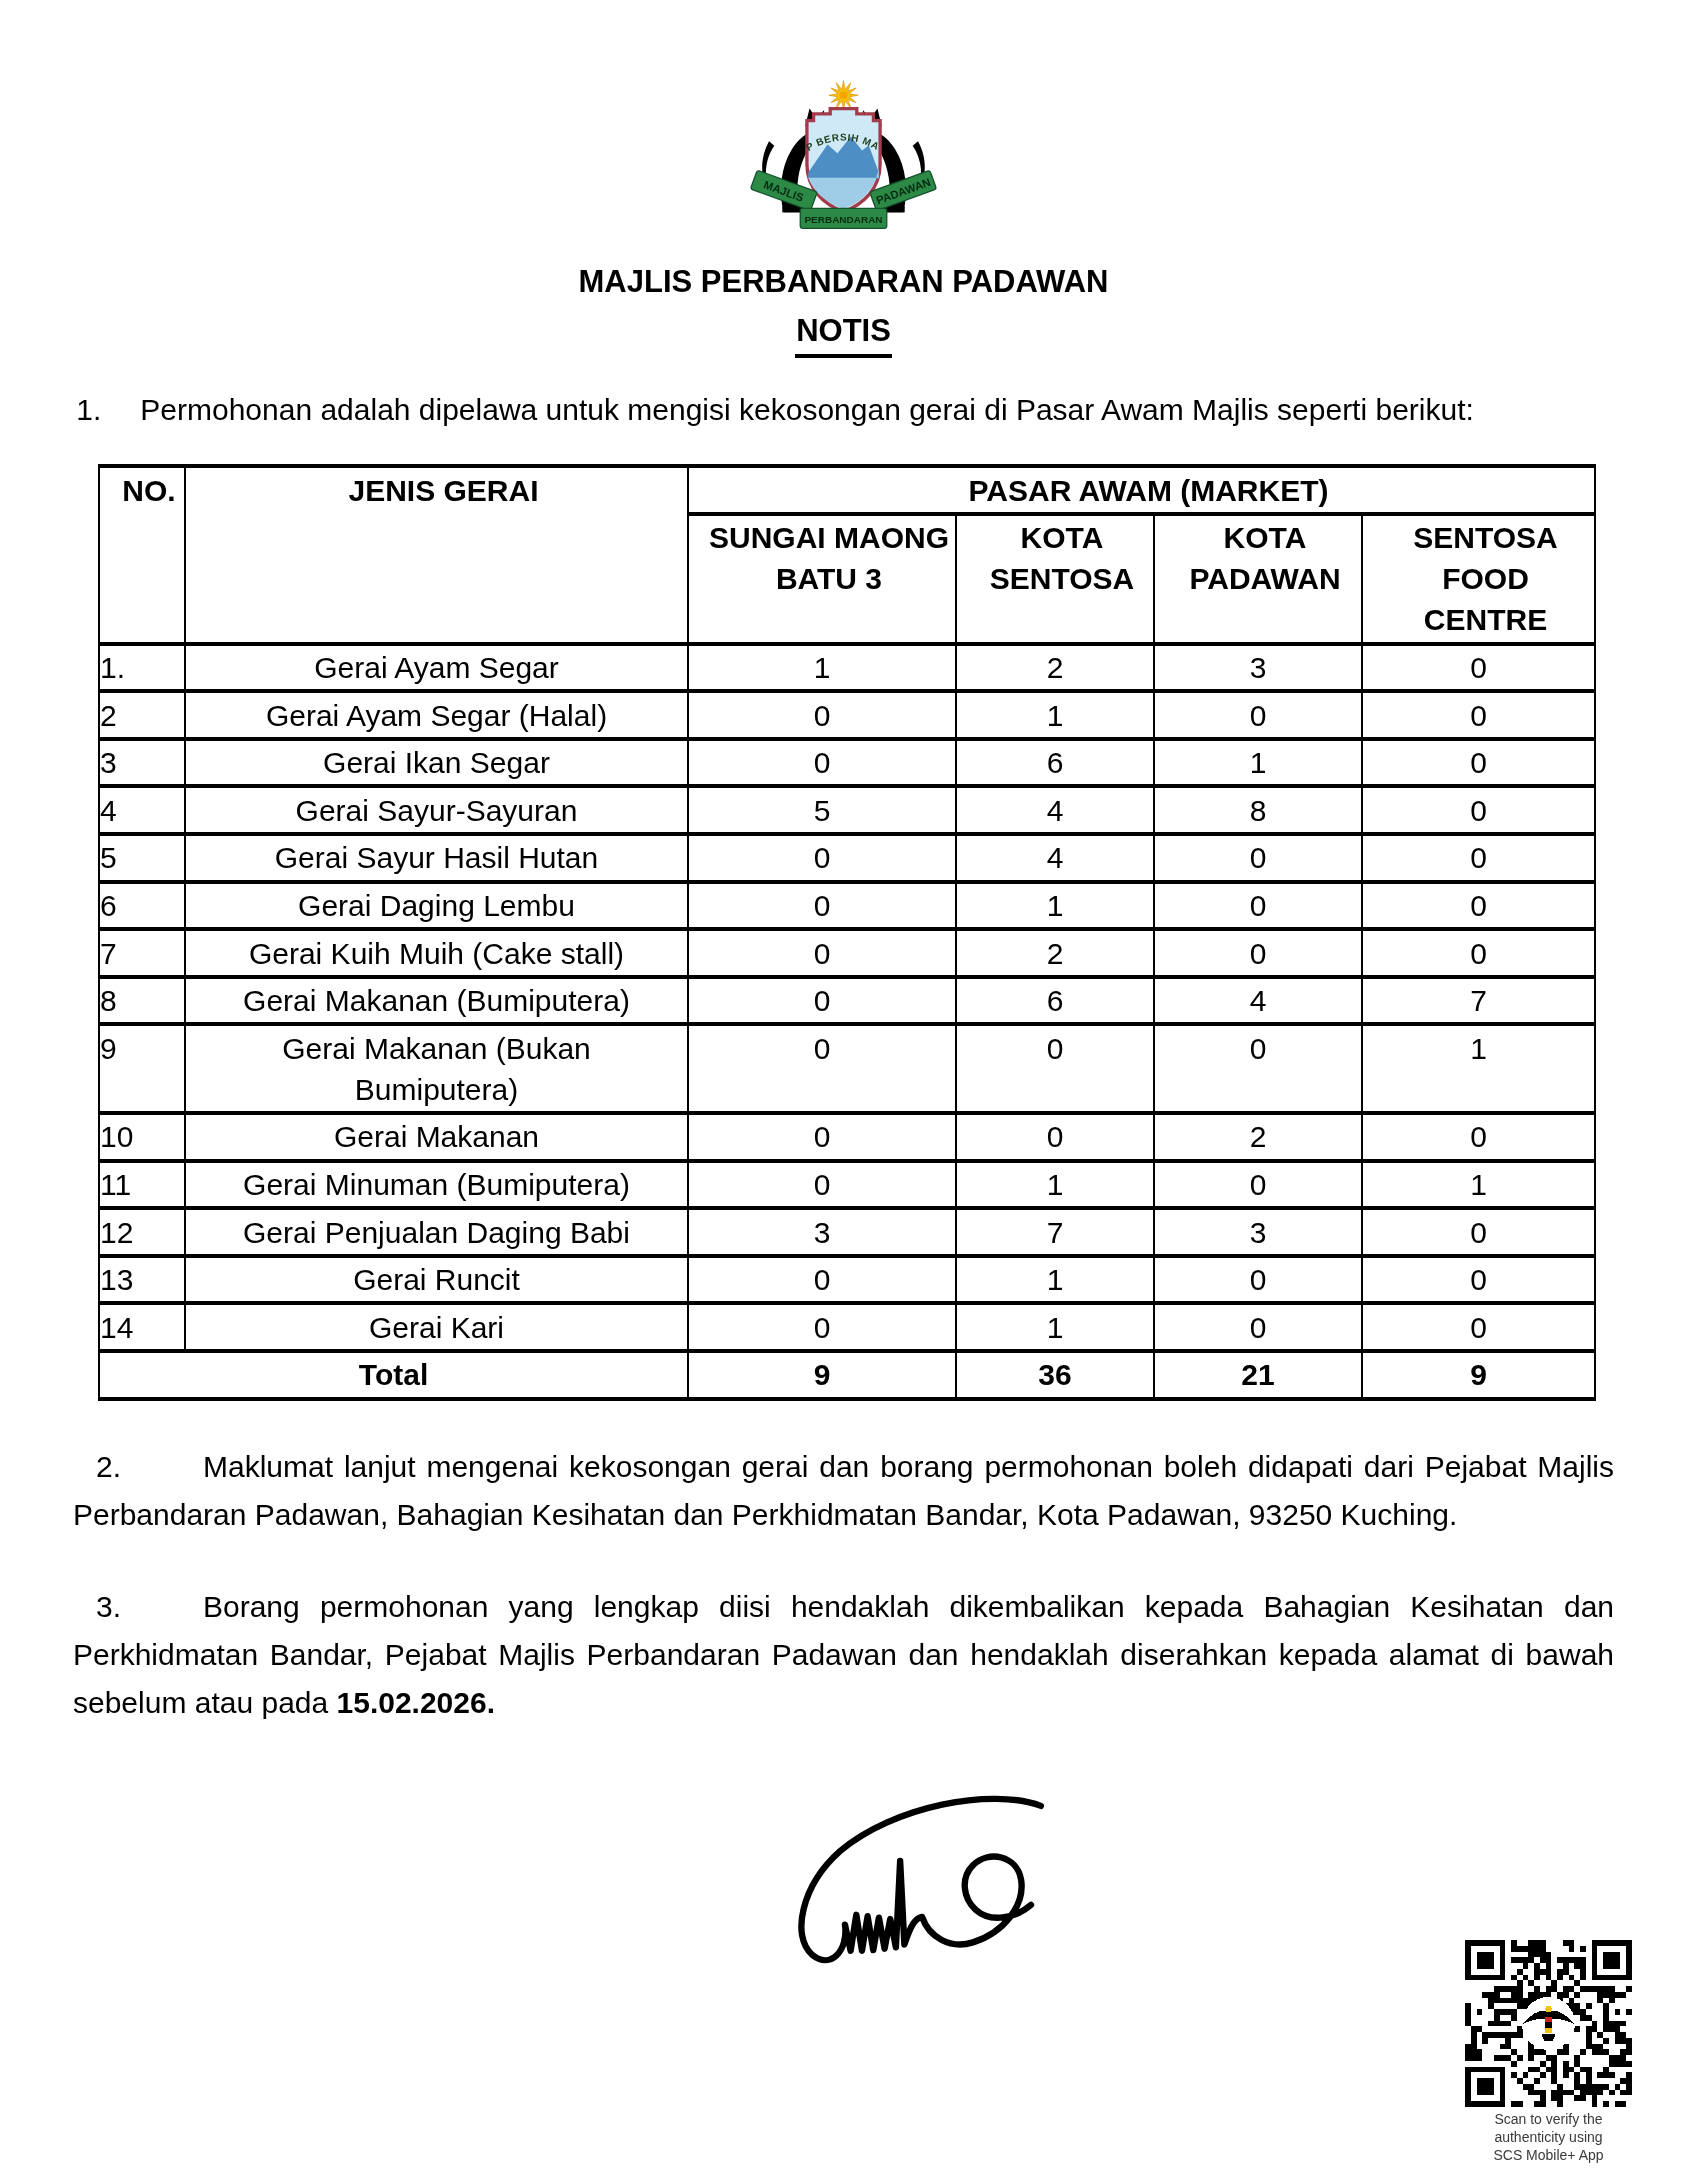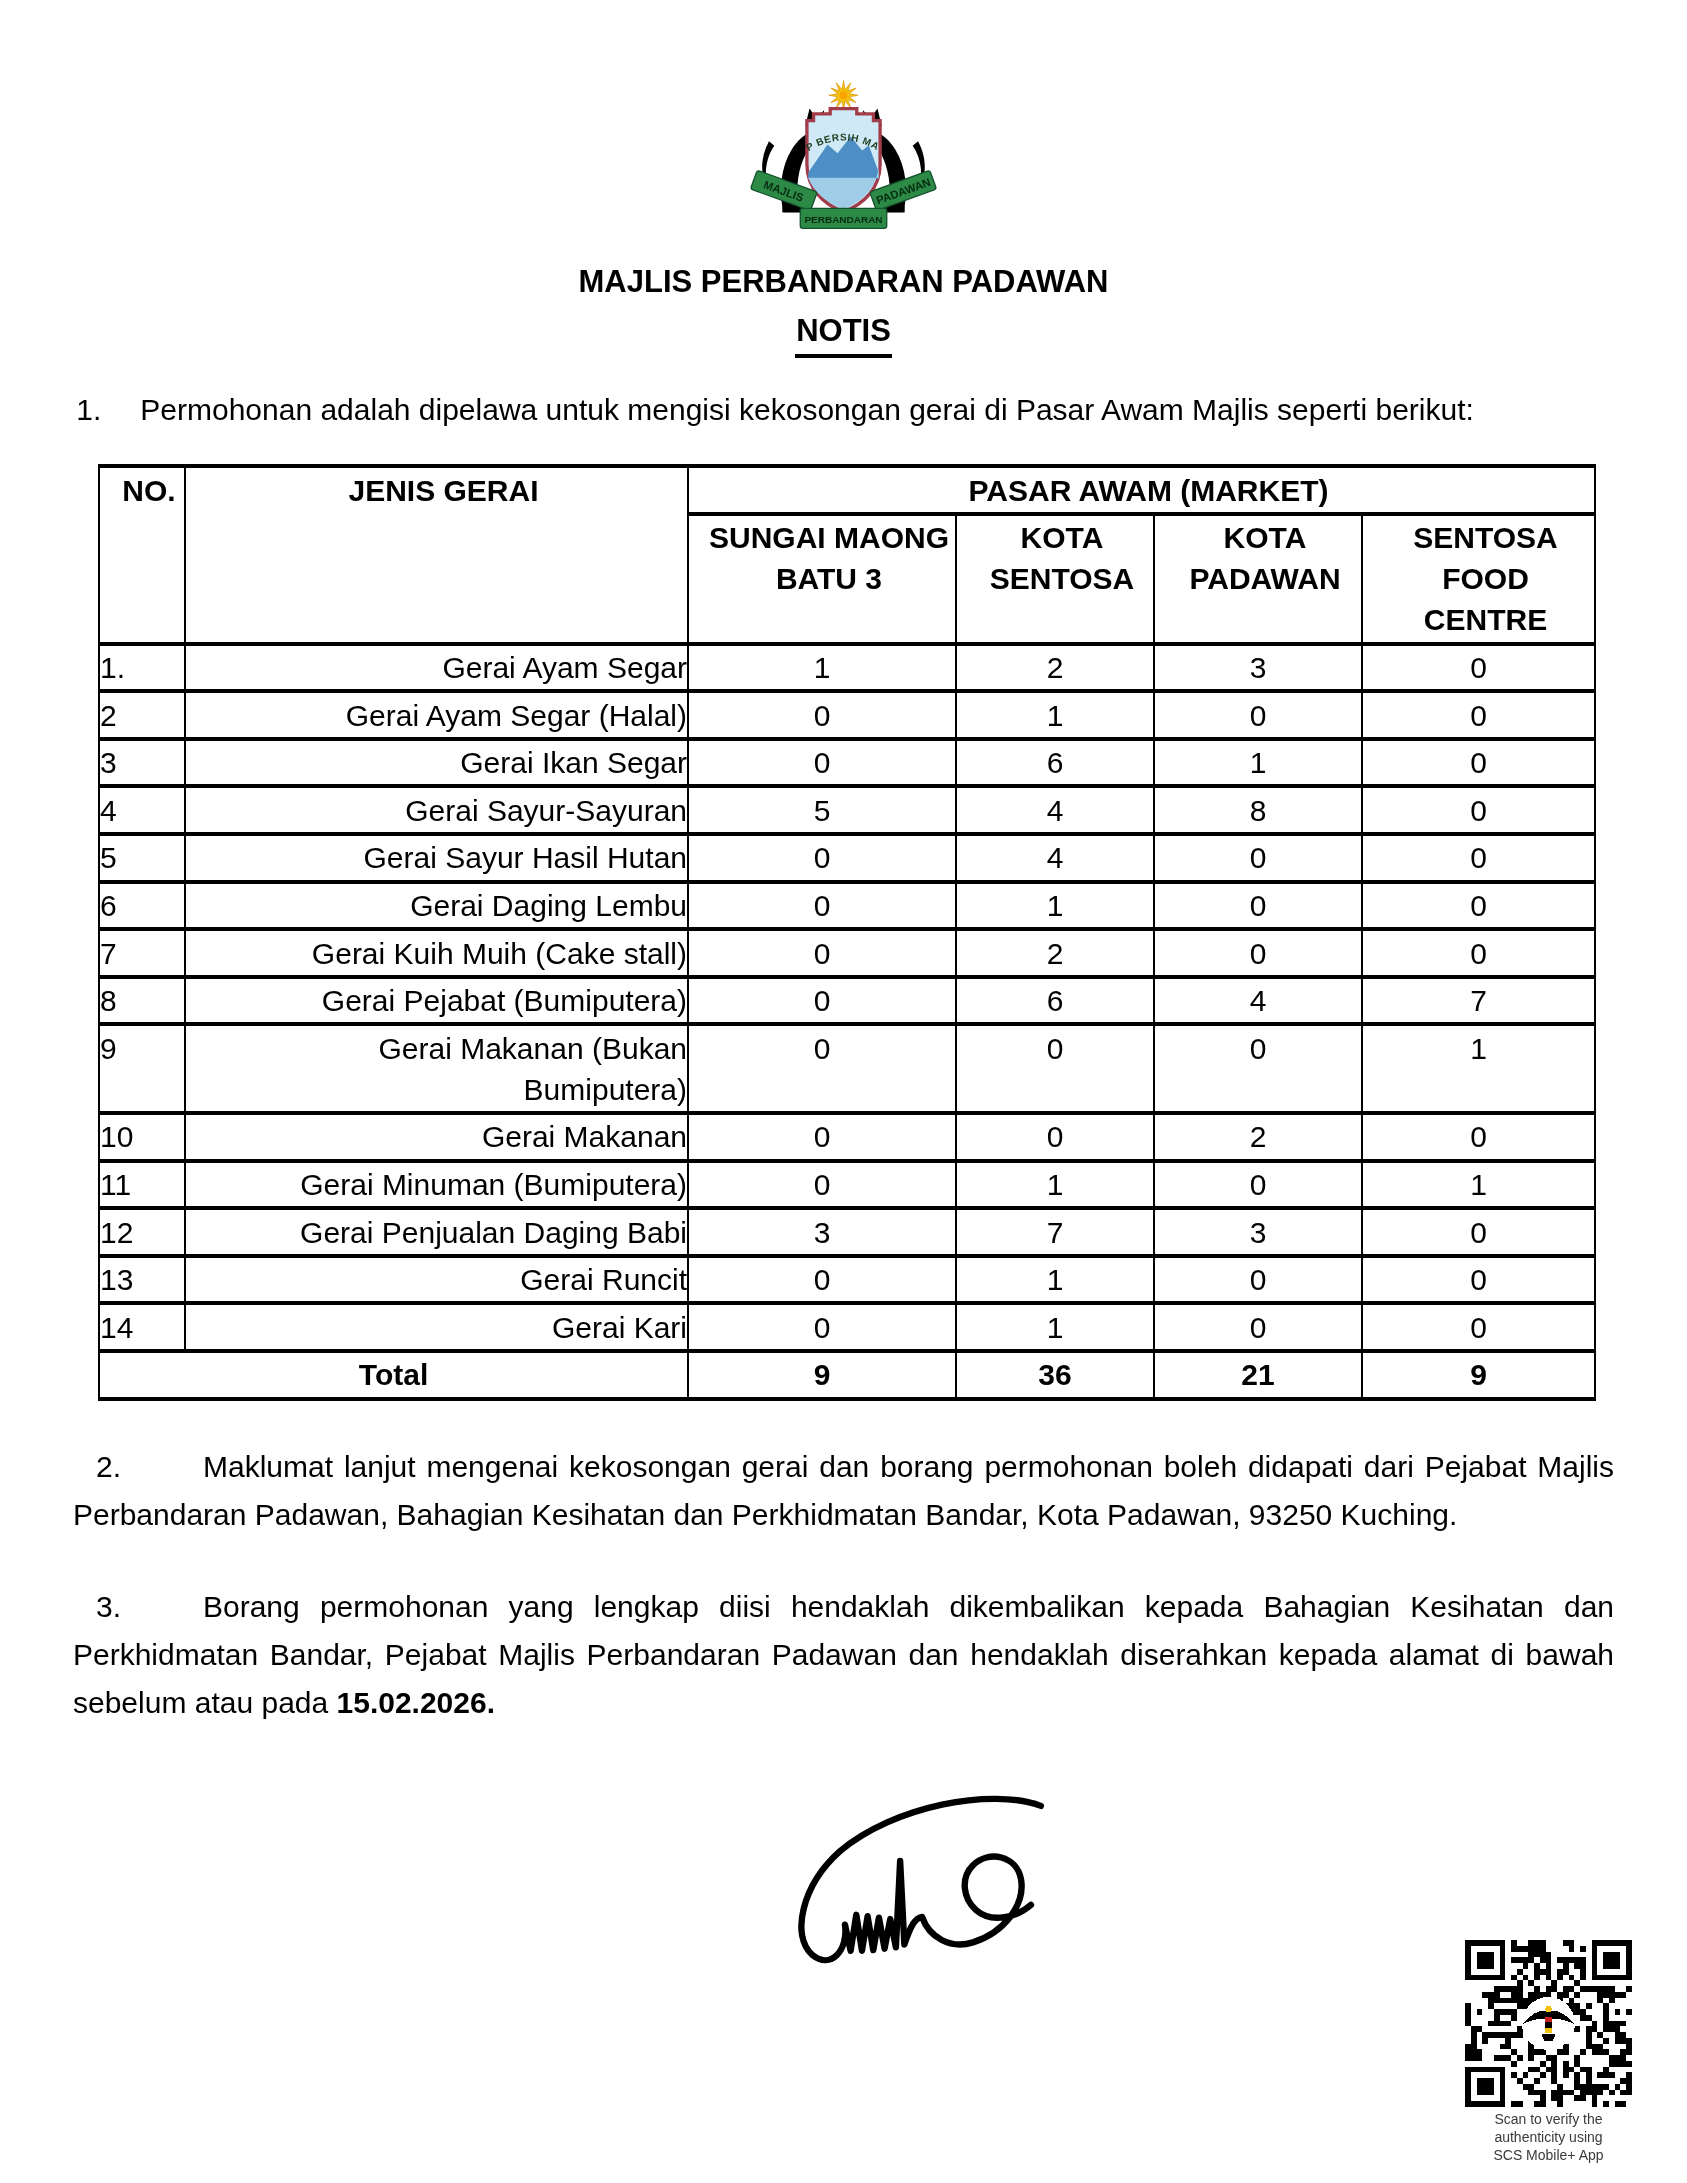--- a/index.html
+++ b/index.html
@@ -38,21 +38,21 @@
     border-collapse:collapse;table-layout:fixed;width:1497px;
     margin:30px 0 0 25px;
   }
   table.stalls th,table.stalls td{
     border:2px solid #000;border-top-width:4px;border-bottom-width:4px;
     font-size:30px;line-height:41px;vertical-align:top;padding:1.3px 0 1.3px 0;
   }
   table.stalls th{font-weight:bold;text-align:center;padding-left:14px;}
   th.h-market{height:122px;white-space:pre-line;padding-top:5.3px;}
   td.cell-no{text-align:left;padding-left:10.6px;}
-  td.cell-jenis{text-align:right;padding-left:16px;white-space:pre-line;}
+  td.cell-jenis{text-align:center;padding-left:16px;white-space:pre-line;}
   td.cell-value{text-align:center;}
   tr.total-row td{font-weight:bold;height:45px;}
   td.total-label{text-align:center;}
 
   .sig-row{display:flex;justify-content:center;margin-top:52px;position:relative;left:63px;}
   .sig-svg{width:397px;height:198px;}
   .sig-block{text-align:center;font-weight:bold;font-size:30px;line-height:44px;margin-top:2.6px;}
 
   .qr-wrap{position:absolute;top:1940px;right:52px;width:173px;text-align:center;}
   .qr-svg{width:167px;height:167px;display:block;margin:0 auto;}
@@ -212,21 +212,21 @@
         <tr>
           <td class="cell-no">7</td>
           <td class="cell-jenis">Gerai Kuih Muih (Cake stall)</td>
           <td class="cell-value">0</td>
           <td class="cell-value">2</td>
           <td class="cell-value">0</td>
           <td class="cell-value">0</td>
         </tr>
         <tr>
           <td class="cell-no">8</td>
-          <td class="cell-jenis">Gerai Pejabat (Bumiputera)</td>
+          <td class="cell-jenis">Gerai Makanan (Bumiputera)</td>
           <td class="cell-value">0</td>
           <td class="cell-value">6</td>
           <td class="cell-value">4</td>
           <td class="cell-value">7</td>
         </tr>
         <tr>
           <td class="cell-no">9</td>
           <td class="cell-jenis">Gerai Makanan (Bukan
 Bumiputera)</td>
           <td class="cell-value">0</td>

